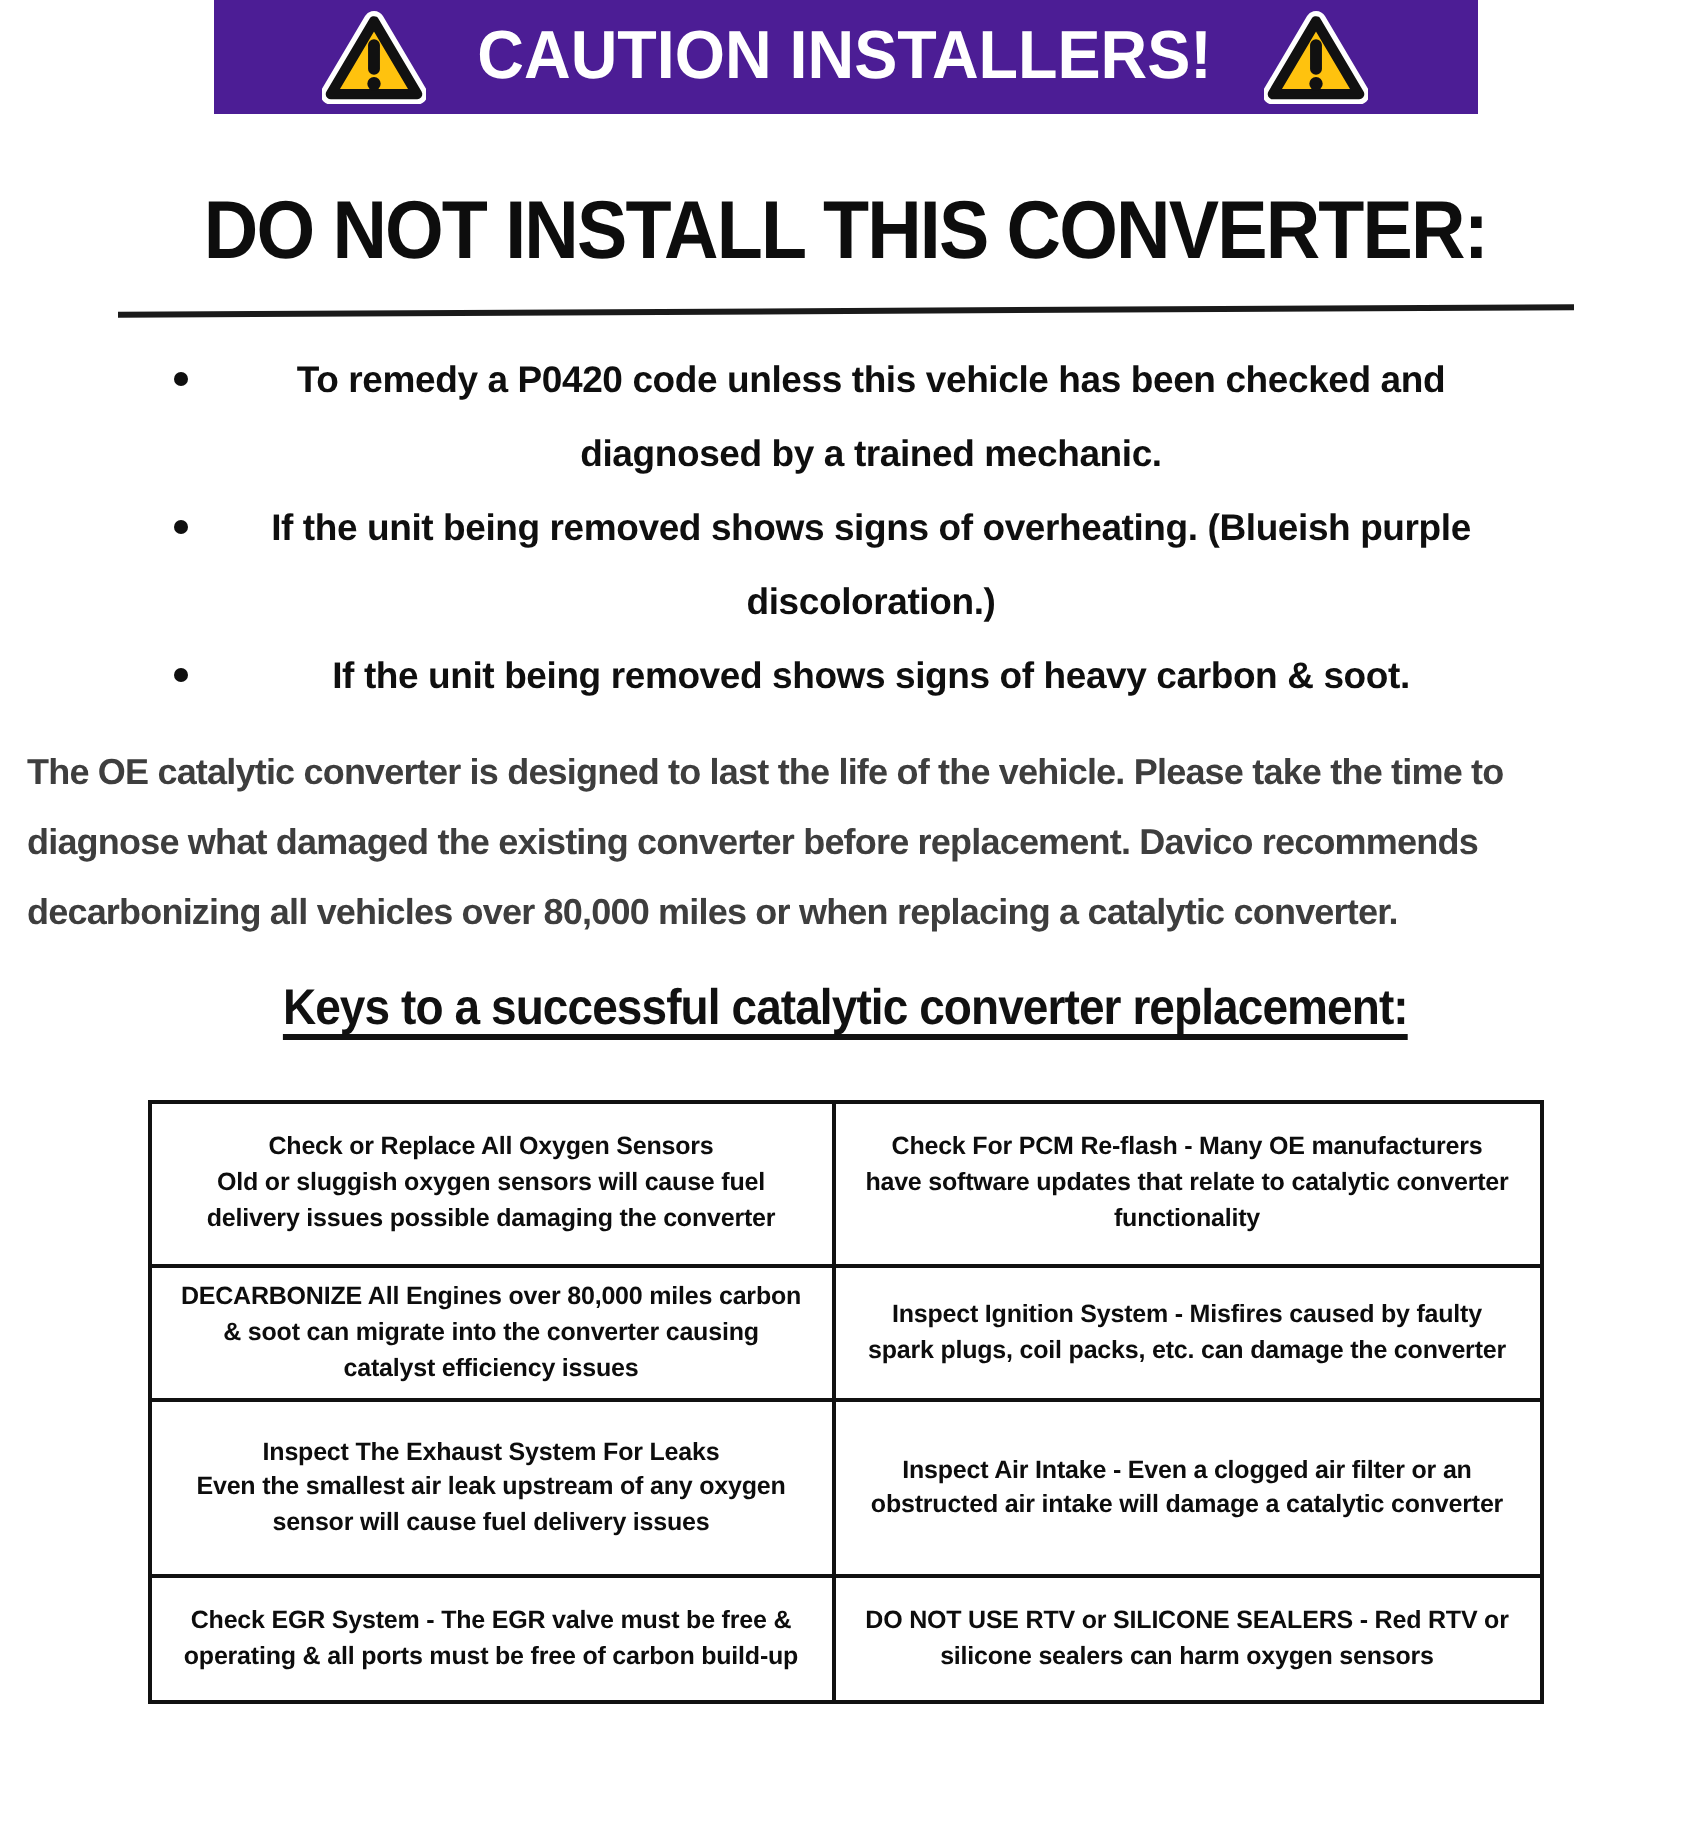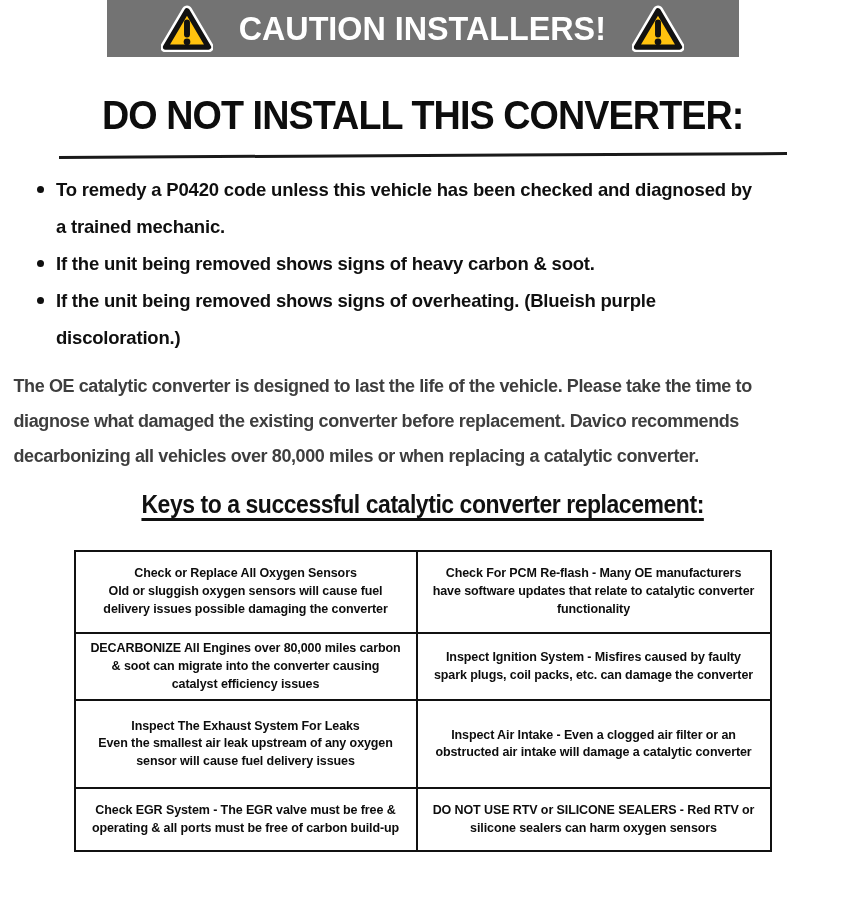--- a/index.html
+++ b/index.html
@@ -11,21 +11,21 @@
     font-family: "Liberation Sans", sans-serif;
     color: #1c1c1c;
   }
   .page { width: 845px; height: 919px; position: relative; }
 
   
   .banner {
     width: 632px;
     height: 57px;
     margin: 0 auto;
-    background: #737373;
+    background: #4c1d95;
     display: flex;
     align-items: center;
     justify-content: center;
     gap: 16px;
   }
   .banner-text {
     color: #ffffff;
     font-size: 34px;
     font-weight: bold;
     letter-spacing: 0px;
@@ -55,22 +55,23 @@
   .divider {
     width: 728px;
     height: 0;
     border-top: 3px solid #1a1a1a;
     margin: 14px auto 0 auto;
     transform: rotate(-0.3deg);
   }
 
   
   .bullet-list {
-    margin: 14px 80px 0 56px;
+    margin: 14px 80px 0 106px;
     list-style: none;
+    text-align: center;
   }
   .bullet-list li {
     position: relative;
     font-size: 18.5px;
     font-weight: bold;
     line-height: 37px;
     color: #0f0f0f;
     letter-spacing: -0.2px;
   }
   .bullet-list li::before {
@@ -167,22 +168,22 @@
   </div>
 
   <div class="main-heading">
     <span class="main-heading-inner">DO NOT INSTALL THIS CONVERTER:</span>
   </div>
 
   <div class="divider"></div>
 
   <ul class="bullet-list">
     <li>To remedy a P0420 code unless this vehicle has been checked and diagnosed by a trained mechanic.</li>
+    <li>If the unit being removed shows signs of overheating. (Blueish purple discoloration.)</li>
     <li>If the unit being removed shows signs of heavy carbon &amp; soot.</li>
-    <li>If the unit being removed shows signs of overheating. (Blueish purple discoloration.)</li>
   </ul>
 
   <p class="intro-paragraph">The OE catalytic converter is designed to last the life of the vehicle. Please take the time to diagnose what damaged the existing converter before replacement. Davico recommends decarbonizing all vehicles over 80,000 miles or when replacing a catalytic converter.</p>
 
   <div class="keys-heading">
     <span class="keys-heading-inner">Keys to a successful catalytic converter replacement:</span>
   </div>
 
   <table class="keys-table">
     <colgroup>

